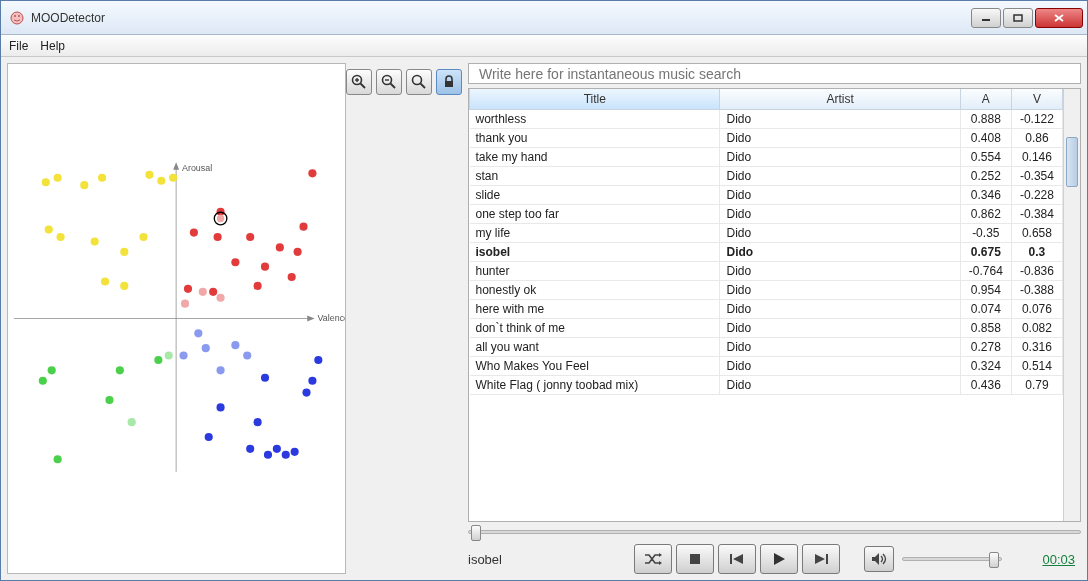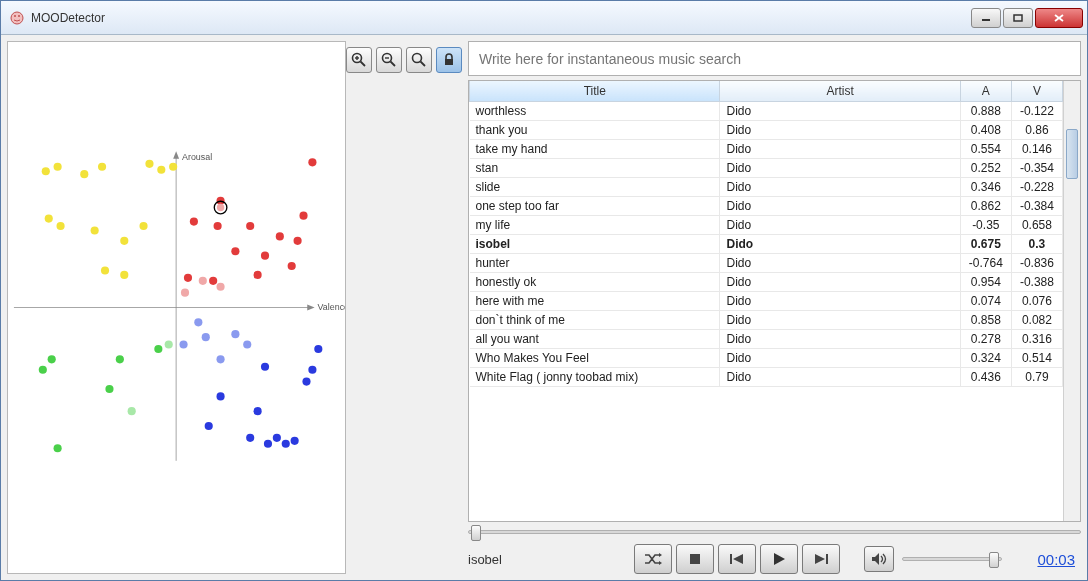--- a/index.html
+++ b/index.html
@@ -96,21 +96,21 @@
     background: linear-gradient(#cde3f8,#9cc2e8);
     border-color: #5a8ac0;
   }
   .right-pane {
     flex: 1;
     display: flex;
     flex-direction: column;
     gap: 4px;
   }
   .search-box {
-    height: 35px;
+    height: 21px;
     border: 1px solid #b0b0b0;
     background: #fff;
     padding: 0 8px;
     display: flex;
     align-items: center;
   }
   .search-input {
     border: none; outline: none;
     width: 100%;
     font-family: inherit;
@@ -239,22 +239,22 @@
     position: absolute;
     top: -6px;
     left: 86px;
     width: 10px; height: 16px;
     background: linear-gradient(#fdfdfd,#d0d0d0);
     border: 1px solid #888;
     border-radius: 2px;
   }
   .time {
     margin-left: auto;
-    font-size: 15px;
-    color: #1d4ed8;
+    font-size: 13px;
+    color: #15803d;
     padding-right: 6px;
     text-decoration: underline;
   }
   .axis-label {
     font-size: 12px;
     fill: #555;
   }
 </style>
 </head>
 <body>
@@ -283,20 +283,24 @@
         </div>
       <div class="win-btn close">
           <svg width="10" height="8">
             <line x1="1" y1="1" x2="9" y2="7" stroke="#fff" stroke-width="1.8"></line>
             <line x1="9" y1="1" x2="1" y2="7" stroke="#fff" stroke-width="1.8"></line>
           </svg>
         </div>
     </div>
   </div>
 
+  <div class="menubar">
+    <span class="menu-item">File</span>
+    <span class="menu-item">Help</span>
+  </div>
 
   <div class="content">
     <div class="left-pane">
       <div class="plot">
         <svg viewBox="0 0 455 430" id="scatter-svg">
           <line x1="227" y1="8" x2="227" y2="422" stroke="#888" stroke-width="1"></line>
           <line x1="8" y1="215" x2="410" y2="215" stroke="#888" stroke-width="1"></line>
           <polygon points="227,4 223,14 231,14" fill="#888"></polygon>
           <polygon points="414,215 404,211 404,219" fill="#888"></polygon>
           <text class="axis-label" x="235" y="16">Arousal</text>

